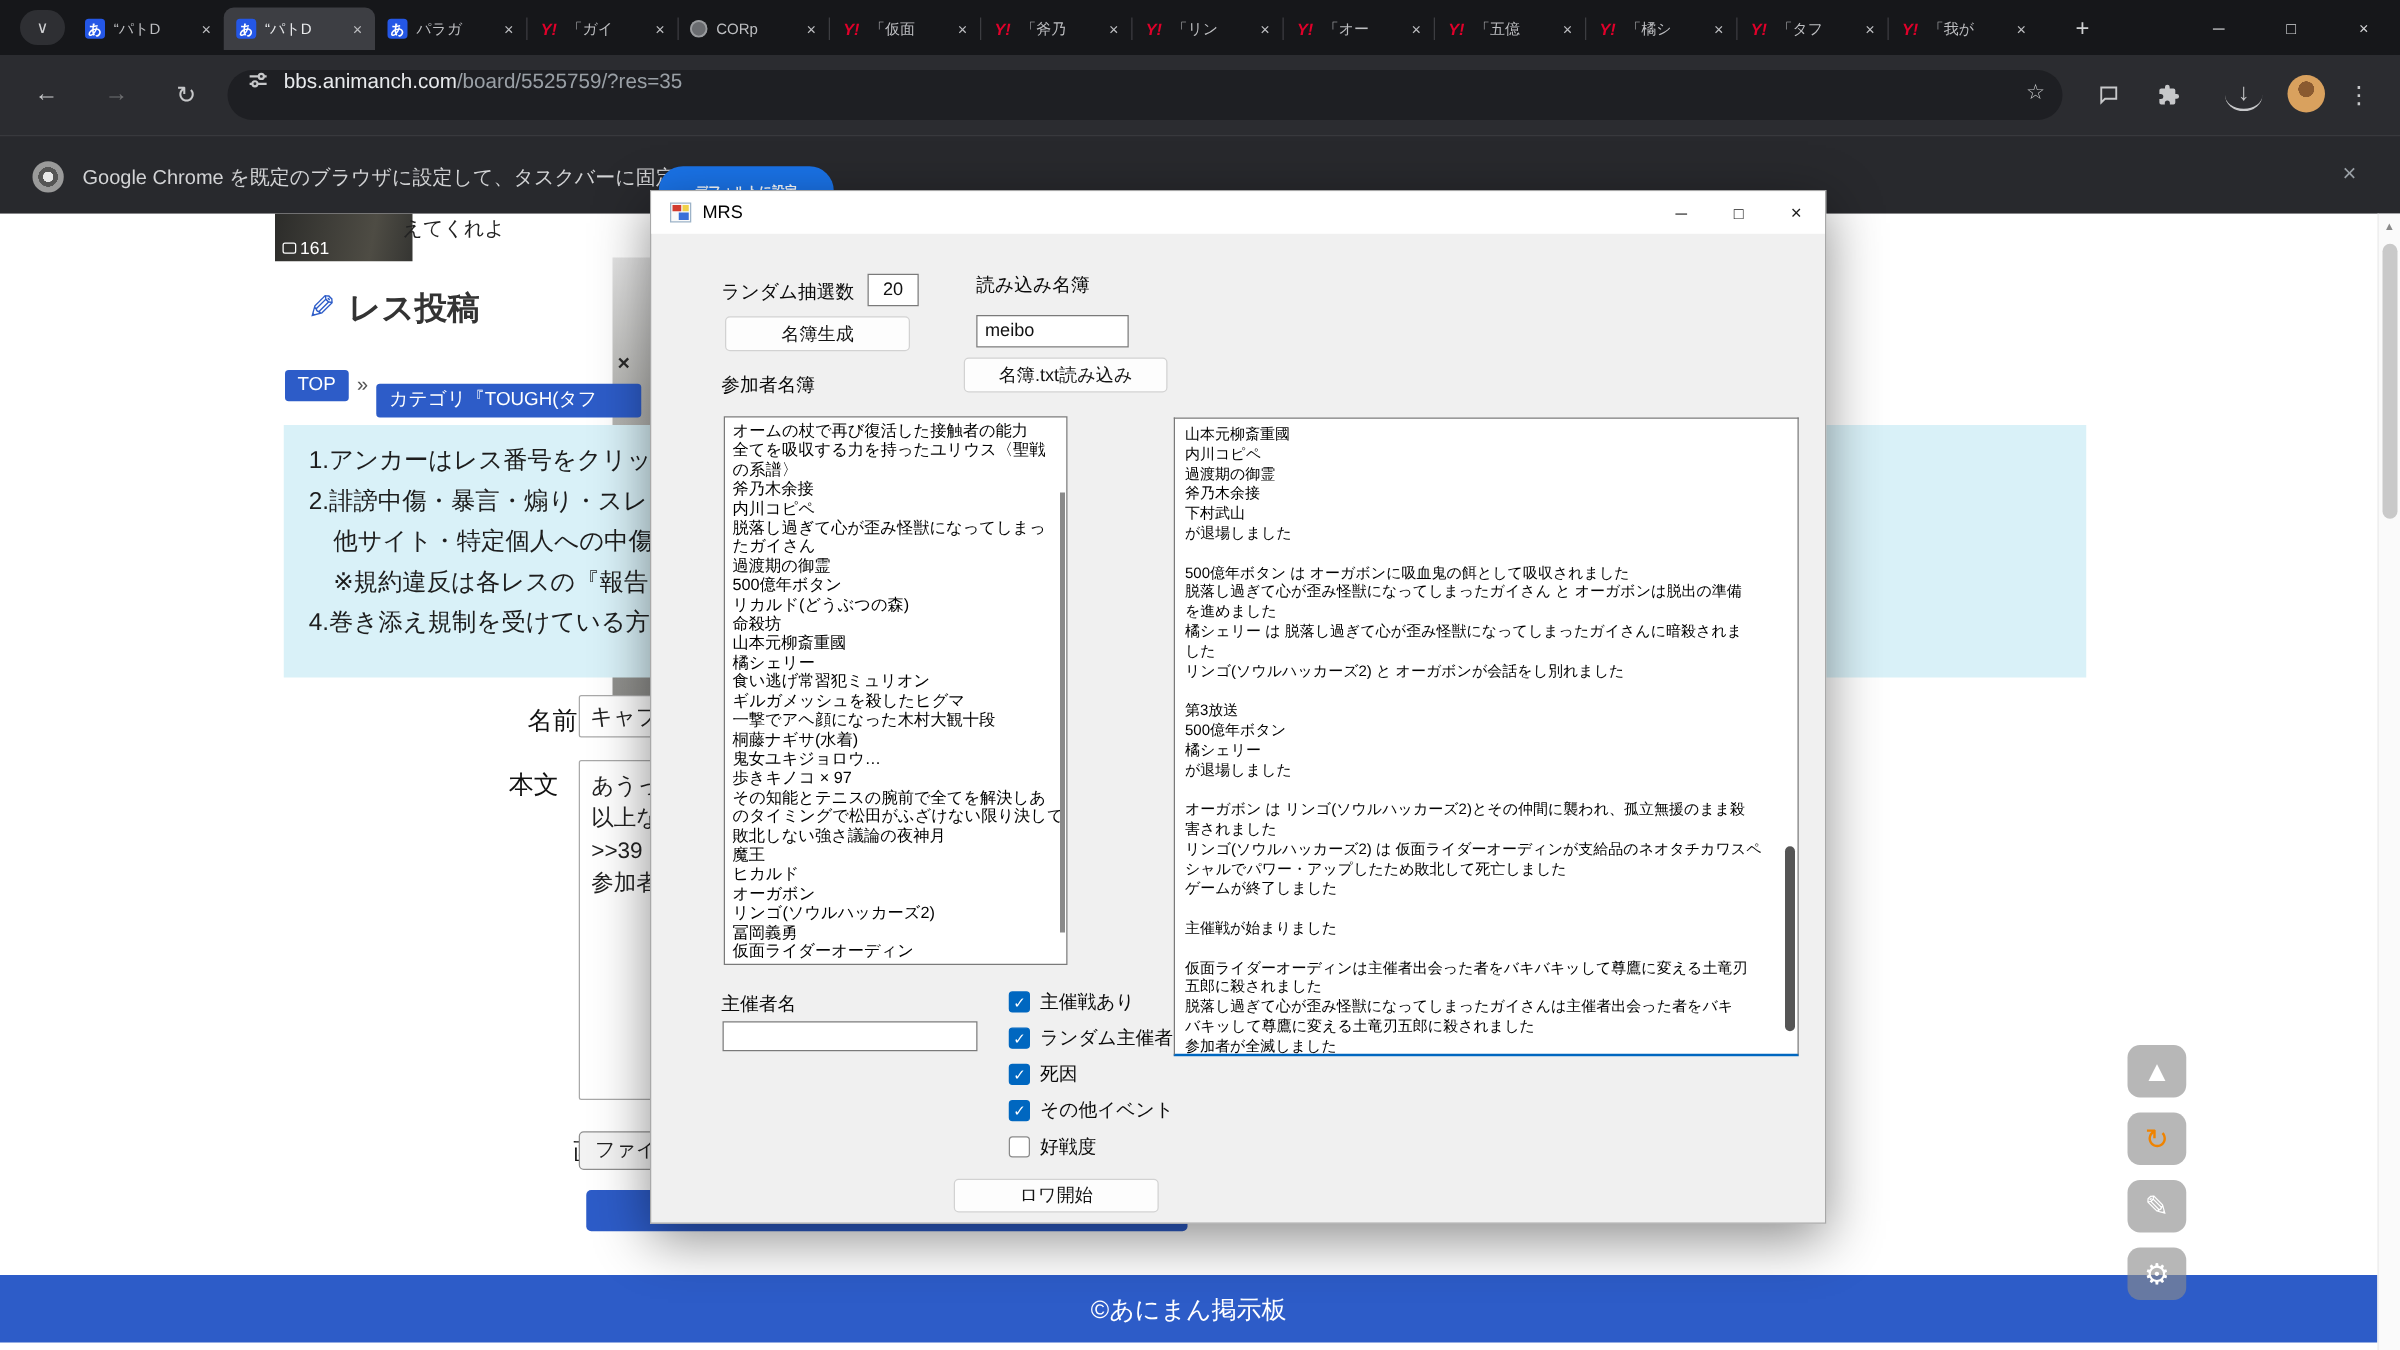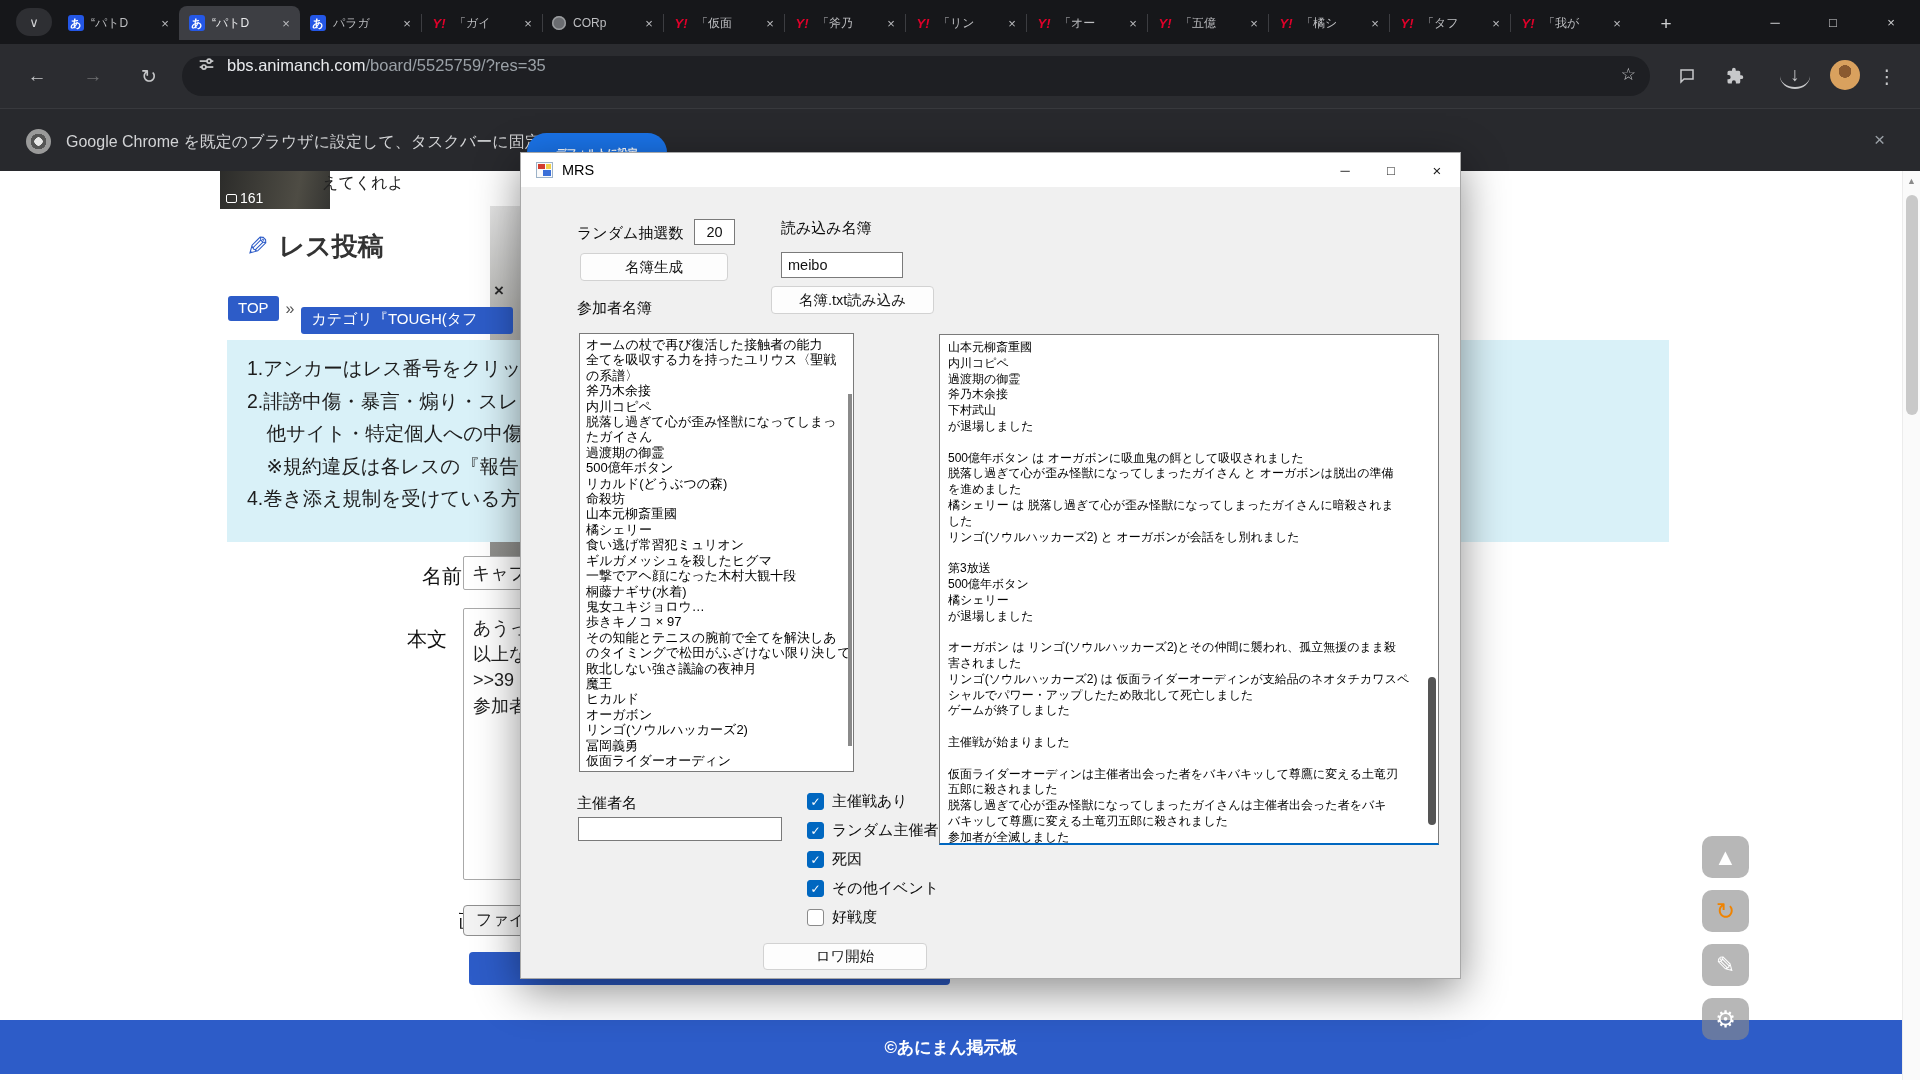--- a/index.html
+++ b/index.html
@@ -56,21 +56,21 @@
   .chip.cat { width:212px; overflow:hidden;margin-top:24px; }
   .crumb-sep { color:#555; font-size:16px; }
   .infobox { position:absolute; left:227px; top:169px; width:1442px; height:202px; background:#d9f1f8; }
   .rules { position:absolute; left:20px; top:12px; font-size:19.5px; line-height:32.5px; color:#1d1d1d; }
   .rule .red { color:#e02020; }
   .flabel { position:absolute; font-size:20px; color:#111; }
   .name-input { position:absolute; left:463px; top:385px; width:300px; height:34px; border:1px solid #a9a9a9; border-radius:2px; font-size:18px; padding:0 8px; color:#222; font-family:inherit; }
   .body-area { position:absolute; left:463px; top:437px; width:360px; height:272px; border:1px solid #a9a9a9; border-radius:2px; font-size:18px; line-height:26px; padding:6px 9px; color:#222; resize:none; font-family:inherit; background:#fff; }
   .file-btn { position:absolute; left:463px; top:734px; width:140px; height:31px; background:#f3f3f3; border:1px solid #8f8f8f; border-radius:4px; font-size:16px; color:#222; display:flex; align-items:center; padding-left:12px; }
   .submit-btn { position:absolute; left:469px; top:781px; width:481px; height:33px; background:#2d5cc8; border-radius:4px; }
-  .footer { position:absolute; left:0; top:849px; width:1902px; height:54px; background:#2d5cc8; color:#fff; font-size:17px; display:flex; align-items:center; justify-content:center;font-weight:bold; }
+  .footer { position:absolute; left:0; top:849px; width:1902px; height:54px; background:#2d5cc8; color:#fff; font-size:20px; display:flex; align-items:center; justify-content:center; }
   .pg-scroll { position:absolute; right:0; top:0; width:18px; height:909px; background:#fafafa; border-left:1px solid #ececec; }
   .pg-up { position:absolute; left:4px; top:5px; font-size:9px; color:#8a8a8a; }
   .pg-thumb { position:absolute; left:3px; top:24px; width:12px; height:220px; background:#c9c9c9; border-radius:6px; }
   .fabs { position:absolute; left:1702px; top:665px; display:flex; flex-direction:column; gap:12px; }
   .fab { width:47px; height:42px; border-radius:10px; background:rgba(138,138,138,.62); display:flex; align-items:center; justify-content:center; font-size:23px; }
 
   
   .mrs { position:absolute; left:520px; top:152px; width:941px; height:827px; background:#f0f0f0; border:1px solid #a8a8a8; box-shadow:0 12px 42px rgba(0,0,0,.45); }
   .mrs-titlebar { position:absolute; left:0; top:0; width:100%; height:34px; background:#fff; display:flex; align-items:center; }
   .mrs-ico { position:relative; width:17px; height:16px; margin:0 9px 0 15px; background:#fafafa; border:1px solid #9db3c8; }
@@ -245,21 +245,21 @@
       <div class="rules">
           <div class="rule"><span>1.アンカーはレス番号をクリッ</span><span class="red"></span></div>
           <div class="rule"><span>2.誹謗中傷・暴言・煽り・スレ</span><span class="red"></span></div>
           <div class="rule"><span>　他サイト・特定個人への中傷</span><span class="red"></span></div>
           <div class="rule"><span>　※規約違反は各レスの『報告』</span><span class="red"></span></div>
           <div class="rule"><span>4.巻き添え規制を受けている方</span><span class="red"></span></div>
         </div>
     </div>
     <div class="flabel" style="left:422px;top:392px;">名前</div>
     <input class="name-input" value="キャプ" style="">
-    <div class="flabel" style="left:407px;top:443px;margin-top:12px;">本文</div>
+    <div class="flabel" style="left:407px;top:443px;">本文</div>
     <textarea class="body-area" style="">あうっ
 以上な
 &gt;&gt;39
 参加者</textarea>
     <div class="flabel" style="left:419px;top:737px;margin-left:39px;">画像</div>
     <div class="file-btn">ファイ</div>
     <div class="submit-btn"></div>
     <div class="footer">©あにまん掲示板</div>
     <div class="pg-scroll">
       <div class="pg-up">▲</div>

